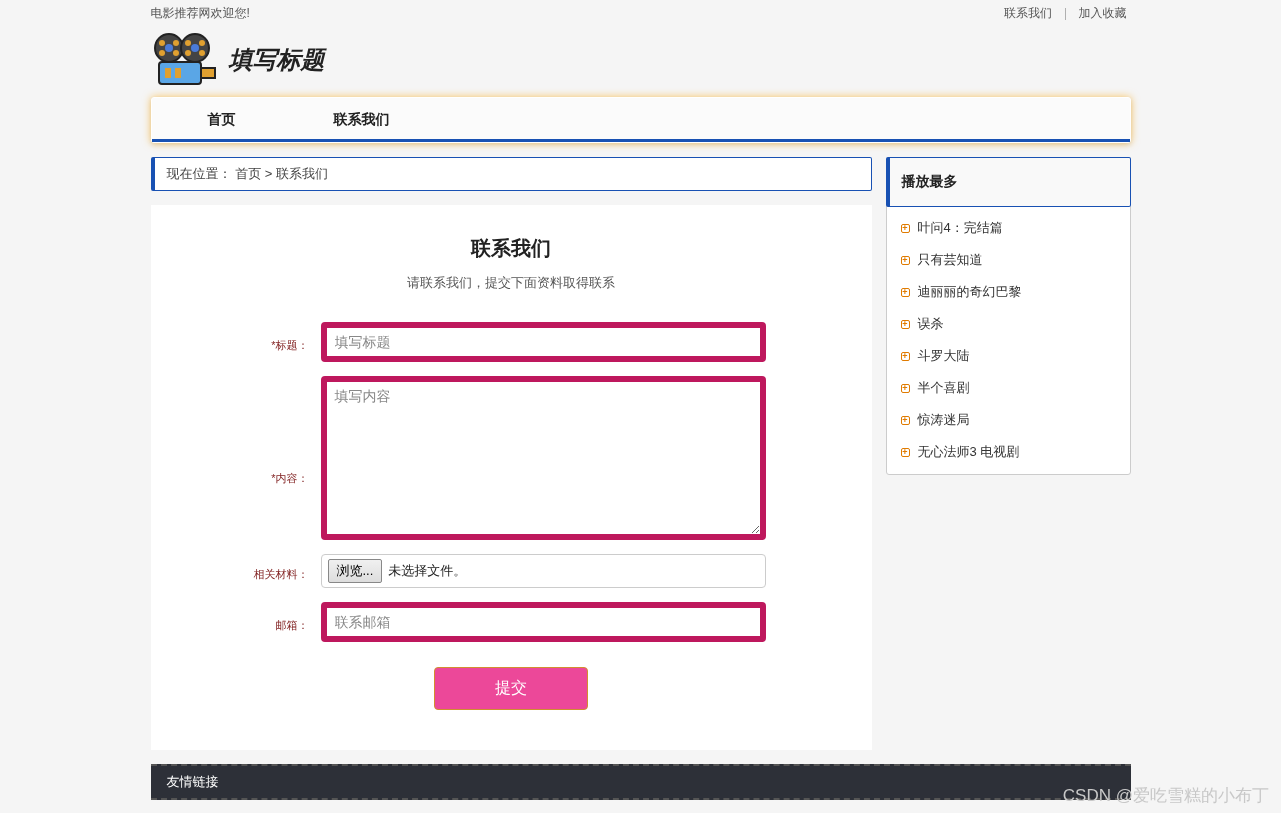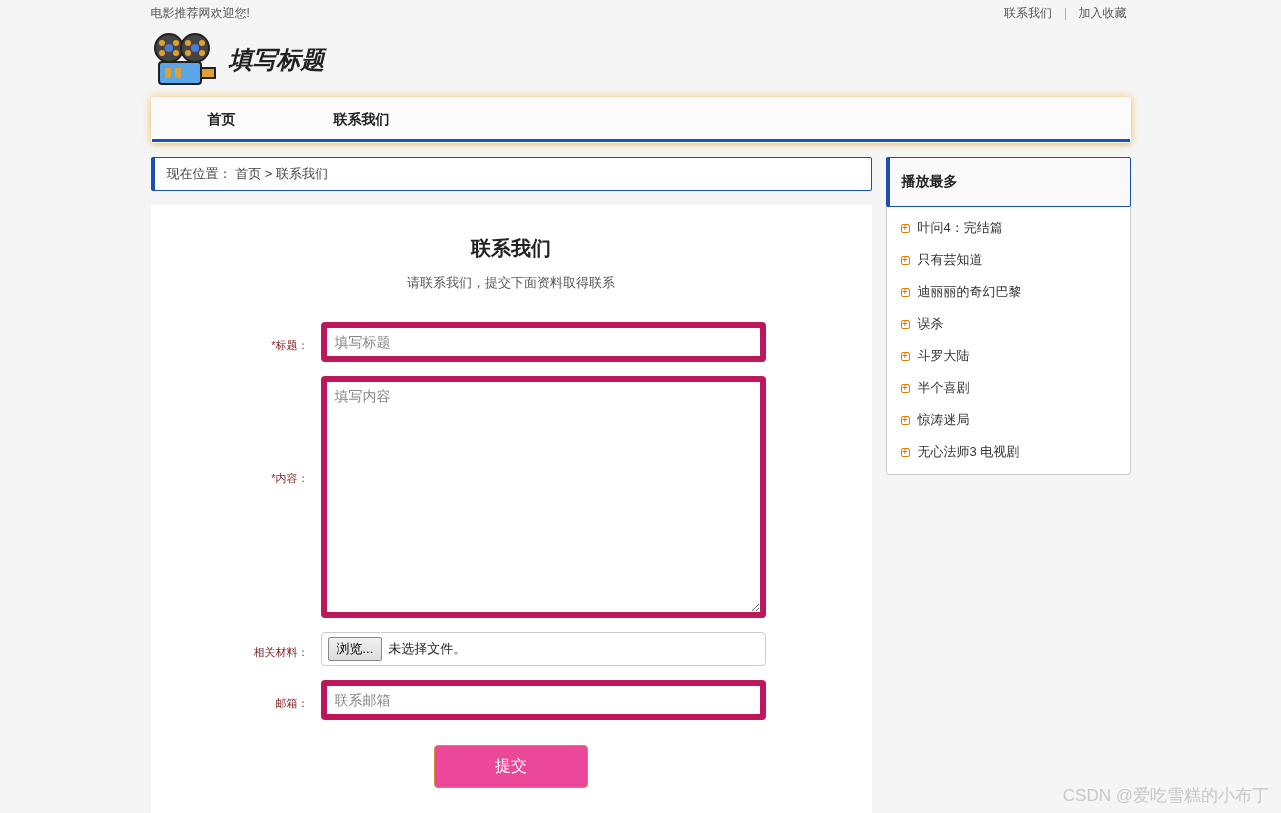--- a/index.html
+++ b/index.html
@@ -128,21 +128,21 @@
       width: 445px;
       border: 6px solid #be185d;
       border-radius: 4px;
       padding: 6px 8px;
       font-size: 14px;
       font-family: inherit;
       color: #0369a1;
     }
     .form-input::placeholder, .form-textarea::placeholder { color: #888; }
     .form-textarea {
-      height: 242px;
+      height: 164px;
       resize: both;
     }
     .file-wrap {
       width: 445px;
       border: 1px solid #ccc;
       border-radius: 4px;
       padding: 4px 6px;
       background: #fff;
       display: flex;
       align-items: center;

